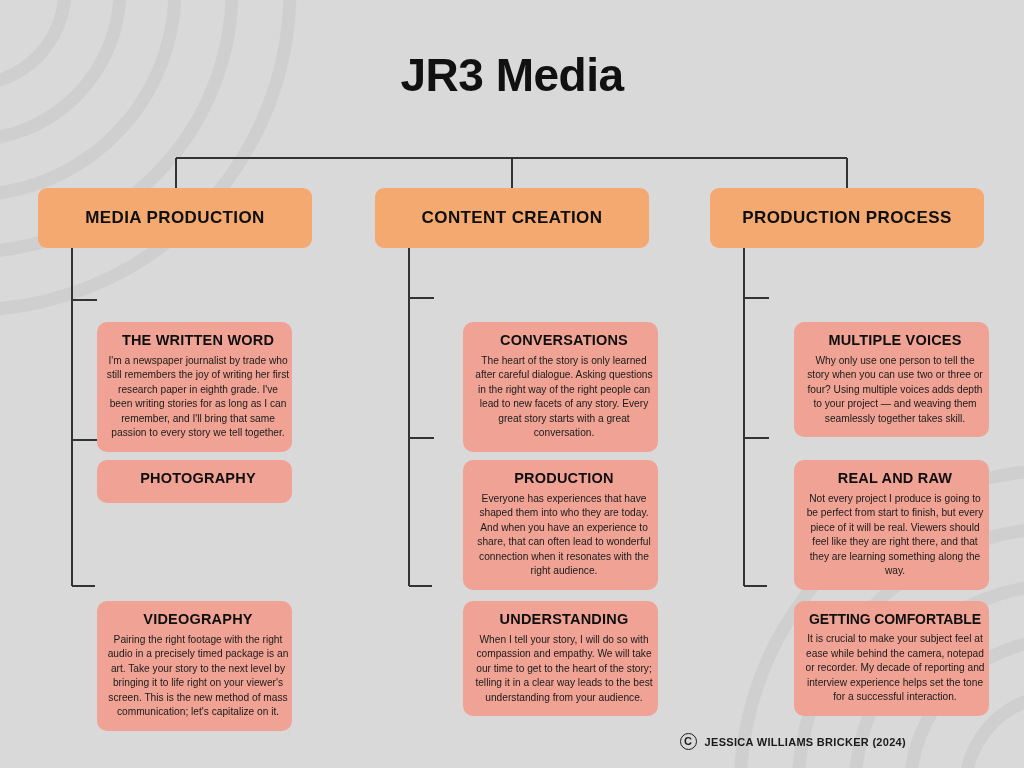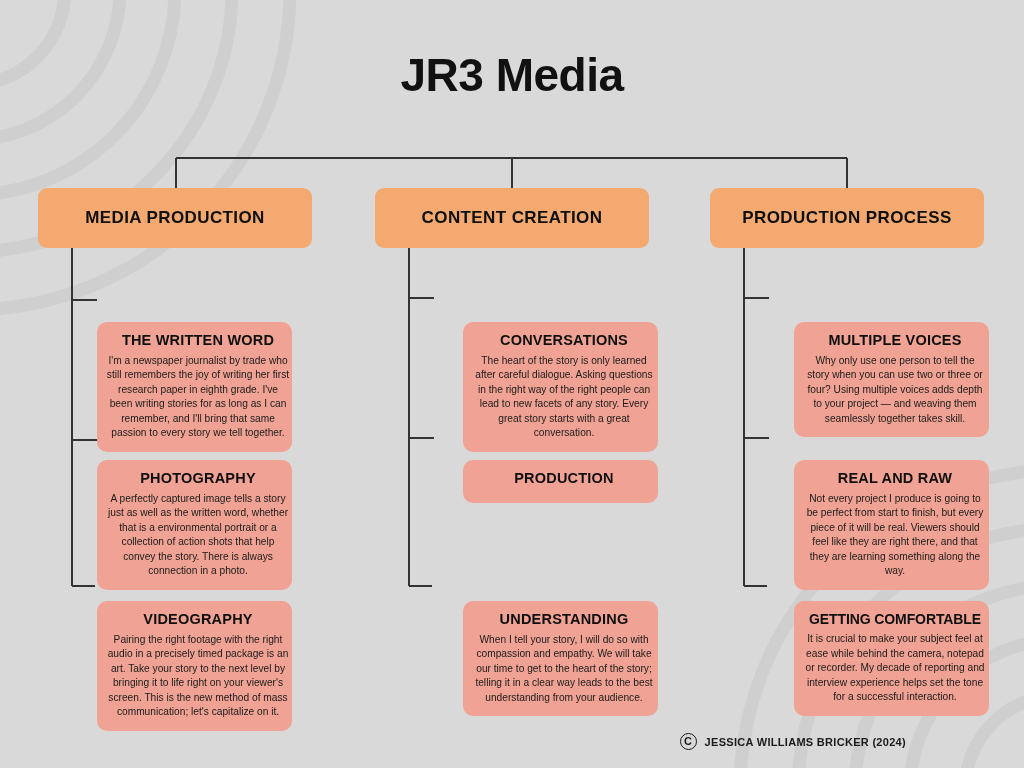--- a/index.html
+++ b/index.html
@@ -210,38 +210,38 @@
 
   <div class="column col-0">
     <div class="branch-header">MEDIA PRODUCTION</div>
     <div class="cards">
       <div class="card card-0">
         <div class="card-title">THE WRITTEN WORD</div>
         <div class="card-body">I'm a newspaper journalist by trade who still remembers the joy of writing her first research paper in eighth grade. I've been writing stories for as long as I can remember, and I'll bring that same passion to every story we tell together.</div>
       </div>
       <div class="card card-1">
         <div class="card-title">PHOTOGRAPHY</div>
-        <div class="card-body">A perfectly captured image tells a story just as well as the written word, whether that is a environmental portrait or a collection of action shots that help convey the story. There is always connection in a photo.</div>
       </div>
       <div class="card card-2">
         <div class="card-title">VIDEOGRAPHY</div>
         <div class="card-body">Pairing the right footage with the right audio in a precisely timed package is an art. Take your story to the next level by bringing it to life right on your viewer's screen. This is the new method of mass communication; let's capitalize on it.</div>
       </div>
     </div>
   </div>
 
   <div class="column col-1">
     <div class="branch-header">CONTENT CREATION</div>
     <div class="cards">
       <div class="card card-0">
         <div class="card-title">CONVERSATIONS</div>
         <div class="card-body">The heart of the story is only learned after careful dialogue. Asking questions in the right way of the right people can lead to new facets of any story. Every great story starts with a great conversation.</div>
       </div>
       <div class="card card-1">
         <div class="card-title">PRODUCTION</div>
+        <div class="card-body">Everyone has experiences that have shaped them into who they are today. And when you have an experience to share, that can often lead to wonderful connection when it resonates with the right audience.</div>
       </div>
       <div class="card card-2">
         <div class="card-title">UNDERSTANDING</div>
         <div class="card-body">When I tell your story, I will do so with compassion and empathy. We will take our time to get to the heart of the story; telling it in a clear way leads to the best understanding from your audience.</div>
       </div>
     </div>
   </div>
 
   <div class="column col-2">
     <div class="branch-header">PRODUCTION PROCESS</div>

